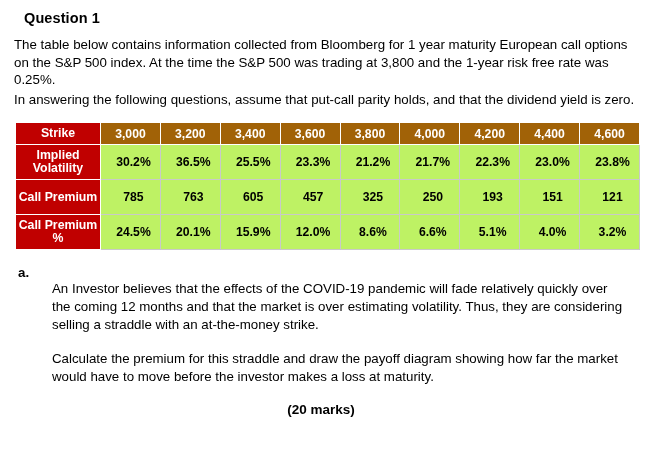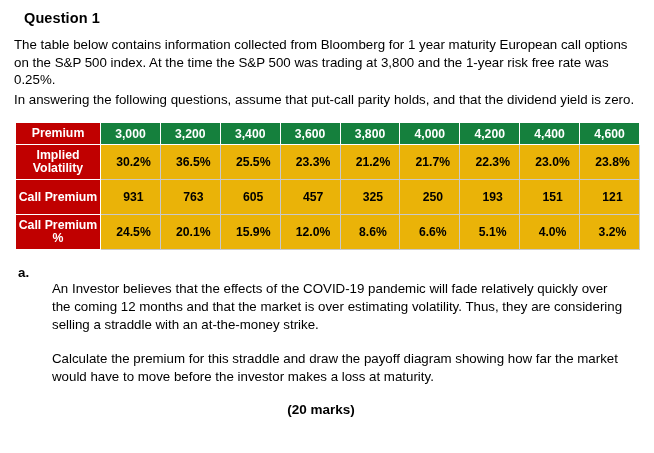--- a/index.html
+++ b/index.html
@@ -51,28 +51,28 @@
     padding: 0;
   }
   table.data td.rowhead {
     background: #c00000;
     color: #ffffff;
     width: 84px;
     line-height: 13.5px;
     font-size: 12.3px;
   }
   table.data td.val {
-    background: #eab308;
+    background: #bef264;
     color: #000000;
     border: 1px solid #c9c9c9;
     width: 60px;
     padding-left: 6px;
   }
   table.data td.colhead {
-    background: #15803d;
+    background: #a16207;
     color: #ffffff;
   }
   table.data tr.head td {
     height: 21px;
   }
   table.data tr.tall td {
     height: 34px;
   }
   .list-wrap {
     margin-top: 14px;
@@ -112,21 +112,21 @@
   <div class="q-title">Question 1</div>
 
   <div class="para-block">
     <p class="body-text">The table below contains information collected from Bloomberg for 1 year maturity European call options on the S&amp;P 500 index. At the time the S&amp;P 500 was trading at 3,800 and the 1-year risk free rate was 0.25%.</p>
     <p class="body-text">In answering the following questions, assume that put-call parity holds, and that the dividend yield is zero.</p>
   </div>
 
   <table class="data">
     <tbody>
       <tr class="head">
-        <td class="rowhead">Premium</td>
+        <td class="rowhead">Strike</td>
         <td class="colhead">3,000</td>
         <td class="colhead">3,200</td>
         <td class="colhead">3,400</td>
         <td class="colhead">3,600</td>
         <td class="colhead">3,800</td>
         <td class="colhead">4,000</td>
         <td class="colhead">4,200</td>
         <td class="colhead">4,400</td>
         <td class="colhead">4,600</td>
       </tr>
@@ -139,21 +139,21 @@
         <td class="val">23.3%</td>
         <td class="val">21.2%</td>
         <td class="val">21.7%</td>
         <td class="val">22.3%</td>
         <td class="val">23.0%</td>
         <td class="val">23.8%</td>
       </tr>
 
       <tr class="tall">
         <td class="rowhead">Call Premium</td>
-        <td class="val">931</td>
+        <td class="val">785</td>
         <td class="val">763</td>
         <td class="val">605</td>
         <td class="val">457</td>
         <td class="val">325</td>
         <td class="val">250</td>
         <td class="val">193</td>
         <td class="val">151</td>
         <td class="val">121</td>
       </tr>
 

